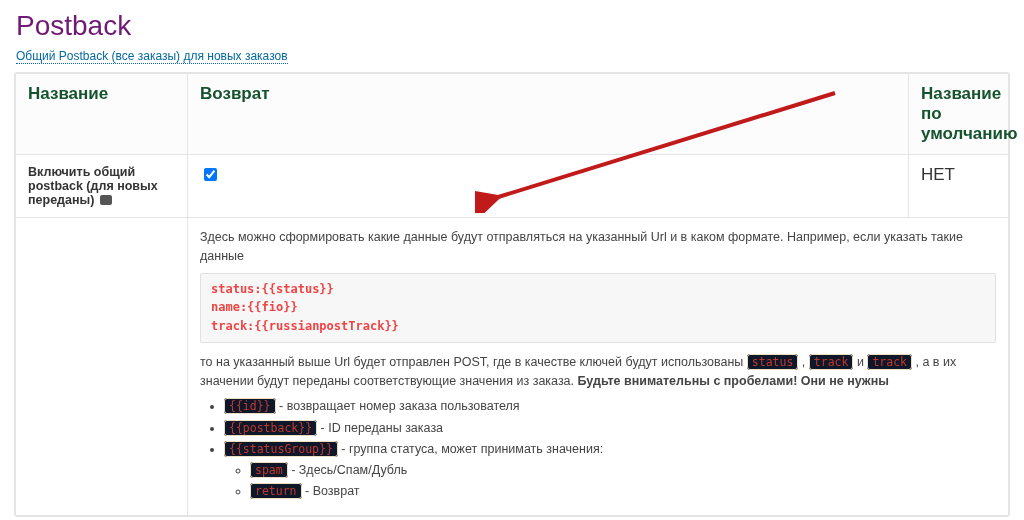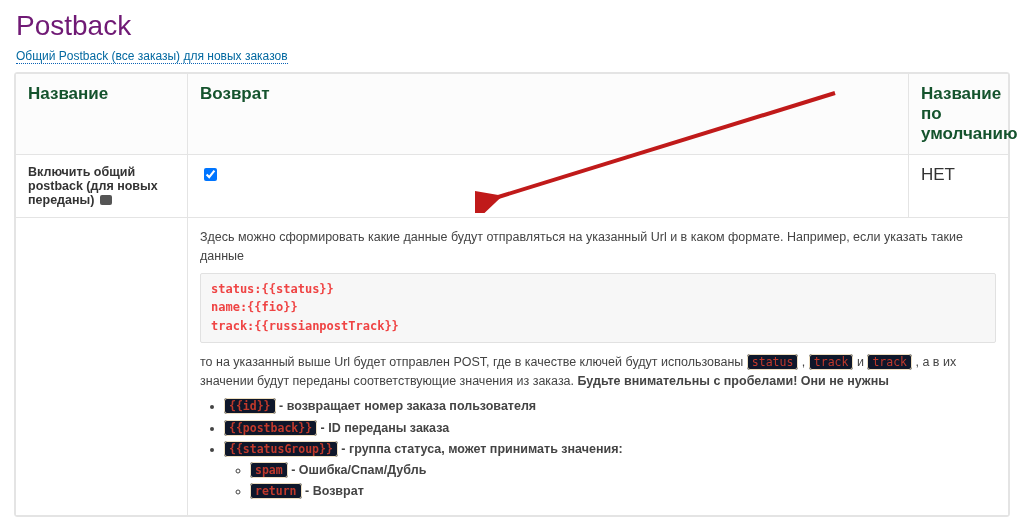--- a/index.html
+++ b/index.html
@@ -101,21 +101,21 @@
     font-family: "Consolas", "Menlo", monospace;
     font-size: 11.5px;
     background: #0f172a;
     border: 1px solid #eedfc0;
     border-radius: 3px;
     padding: 0 4px;
     color: #c0392b;
     white-space: nowrap;
   }
   ul.top-list { margin: 4px 0 0 0; padding-left: 24px; }
-  ul.top-list > li { margin: 2px 0; font-weight: bold; }
+  ul.top-list > li { margin: 2px 0; }
   ul.sub-list { list-style: circle; margin: 2px 0 4px 0; padding-left: 26px; }
   ul.sub-list > li { margin: 1px 0; }
   .def-text { text-align: left; font-size: 17px; color: #333; }
   .arrow-svg { position: absolute; pointer-events: none; }
 </style>
 </head>
 <body>
 
 
 
@@ -173,21 +173,21 @@
                 <span> - возвращает номер заказа пользователя</span>
               </li>
               <li>
                 <code class="var">{{postback}}</code>
                 <span> - ID переданы заказа</span>
               </li>
               <li>
                 <code class="var">{{statusGroup}}</code>
                 <span> - группа статуса, может принимать значения:</span>
                 <ul class="sub-list">
-                  <li><code class="var">spam</code><span> - Ошибка/Спам/Дубль</span></li>
+                  <li><code class="var">spam</code><span> - Здесь/Спам/Дубль</span></li>
                   <li><code class="var">return</code><span> - Возврат</span></li>
 
                 </ul>
               </li>
 
             </ul>
           </div>
         </td>
       </tr>
     </tbody>

